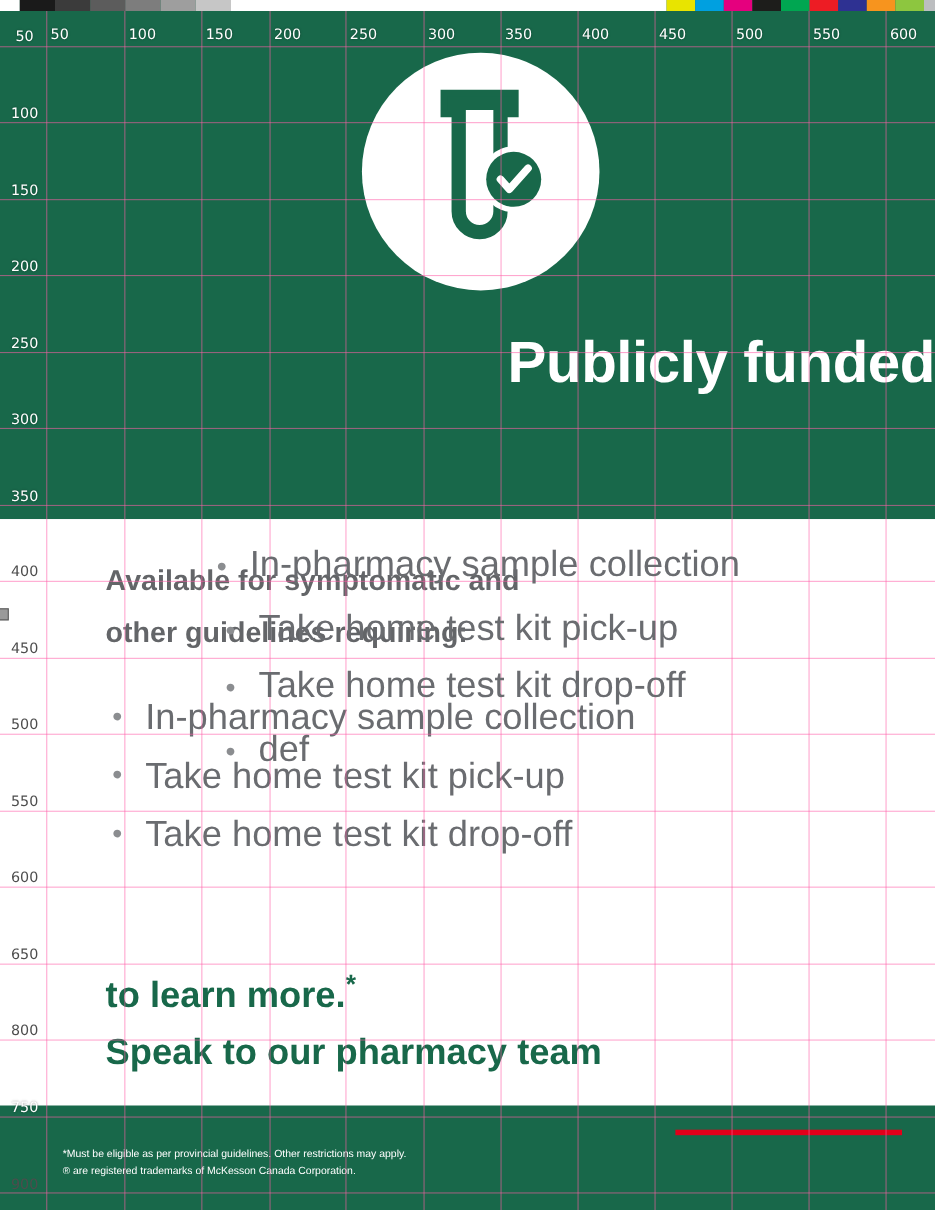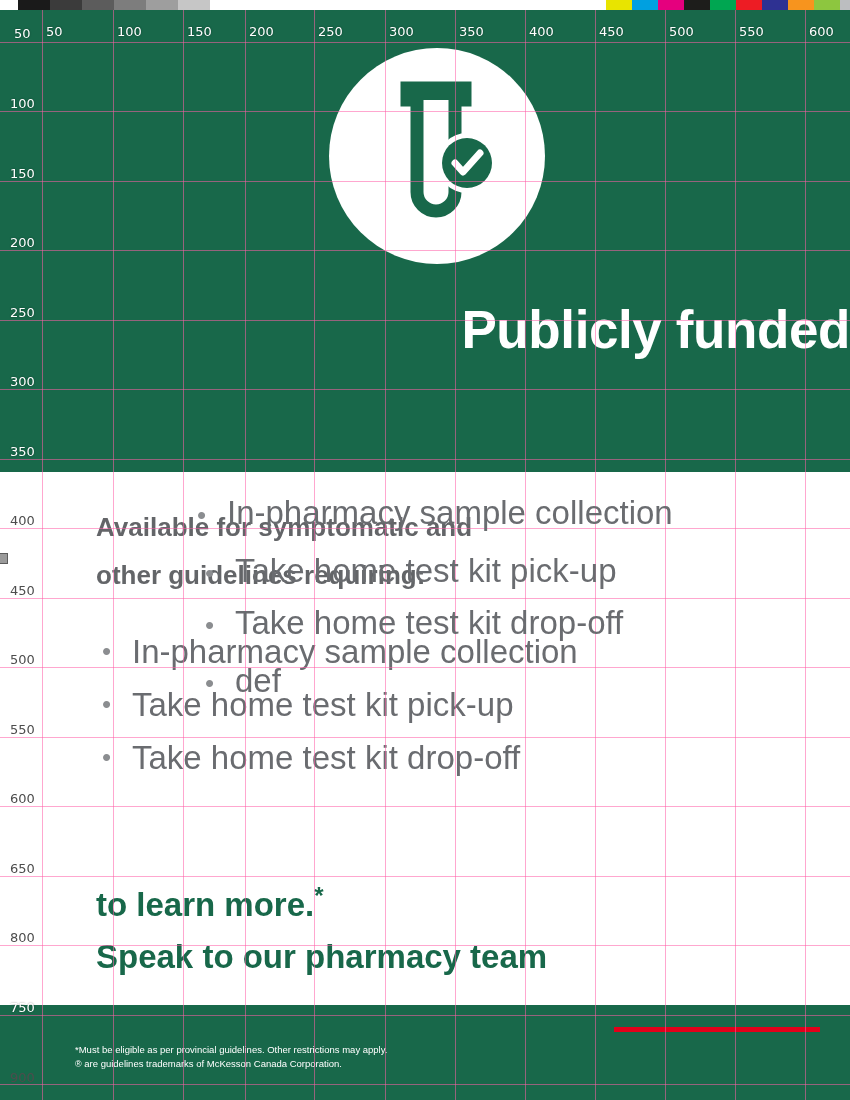--- a/index.html
+++ b/index.html
@@ -136,21 +136,20 @@
     background: #18684a;
   }
   .legal {
     position: absolute;
     left: 57px;
     top: 1043px;
     width: 430px;
     color: #ffffff;
     font-size: 9.5px;
     line-height: 14px;
-    margin-left: 18px;
   }
   .legal .rmark { font-size: 9px; }
 
   .guardian {
     position: absolute;
     right: 30px;
     top: 1025px;
     text-align: right;
   }
   .guardian .word {
@@ -276,21 +275,21 @@
     </div>
     <div>Speak to our pharmacy team</div>
   </div>
 
   <div class="footer-band"></div>
 
   <div class="legal">
     <div>*Must be eligible as per provincial guidelines. Other restrictions may apply.</div>
     <div>
       <span class="rmark">®</span>
-      <span>are guidelines trademarks of McKesson Canada Corporation.</span>
+      <span>are registered trademarks of McKesson Canada Corporation.</span>
     </div>
   </div>
 
   <div class="guardian">
     <div class="underline"></div>
   </div>
 
   <div class="ghost" style="left:197px; top:486px;">
     <span class="dot">•</span><span>In-pharmacy sample collection</span>
   </div>

